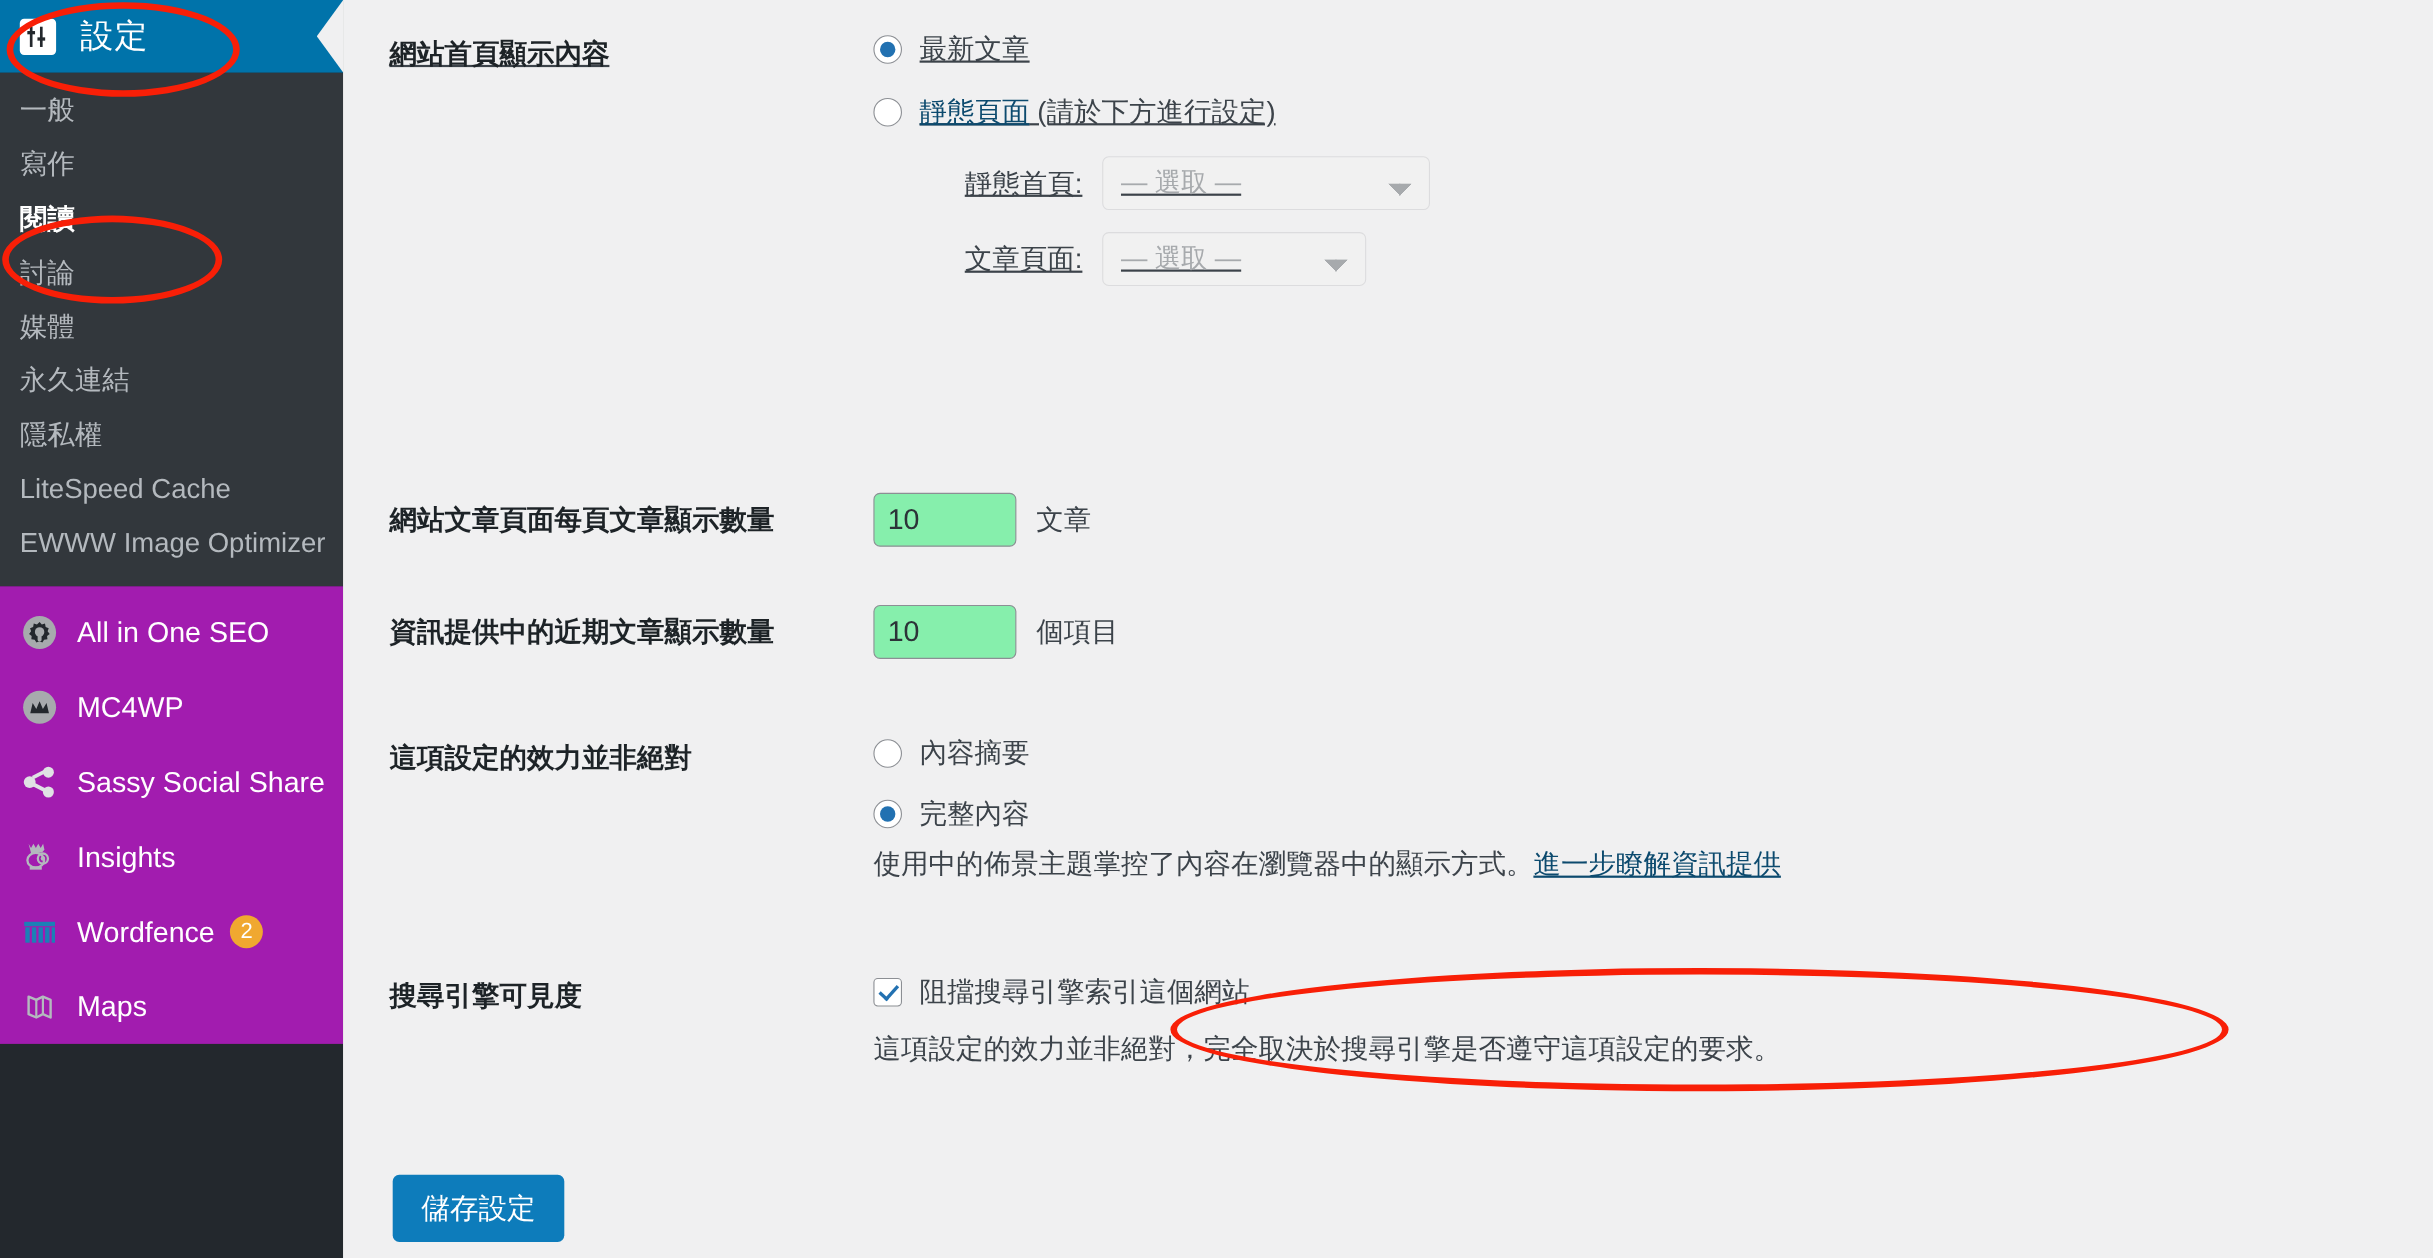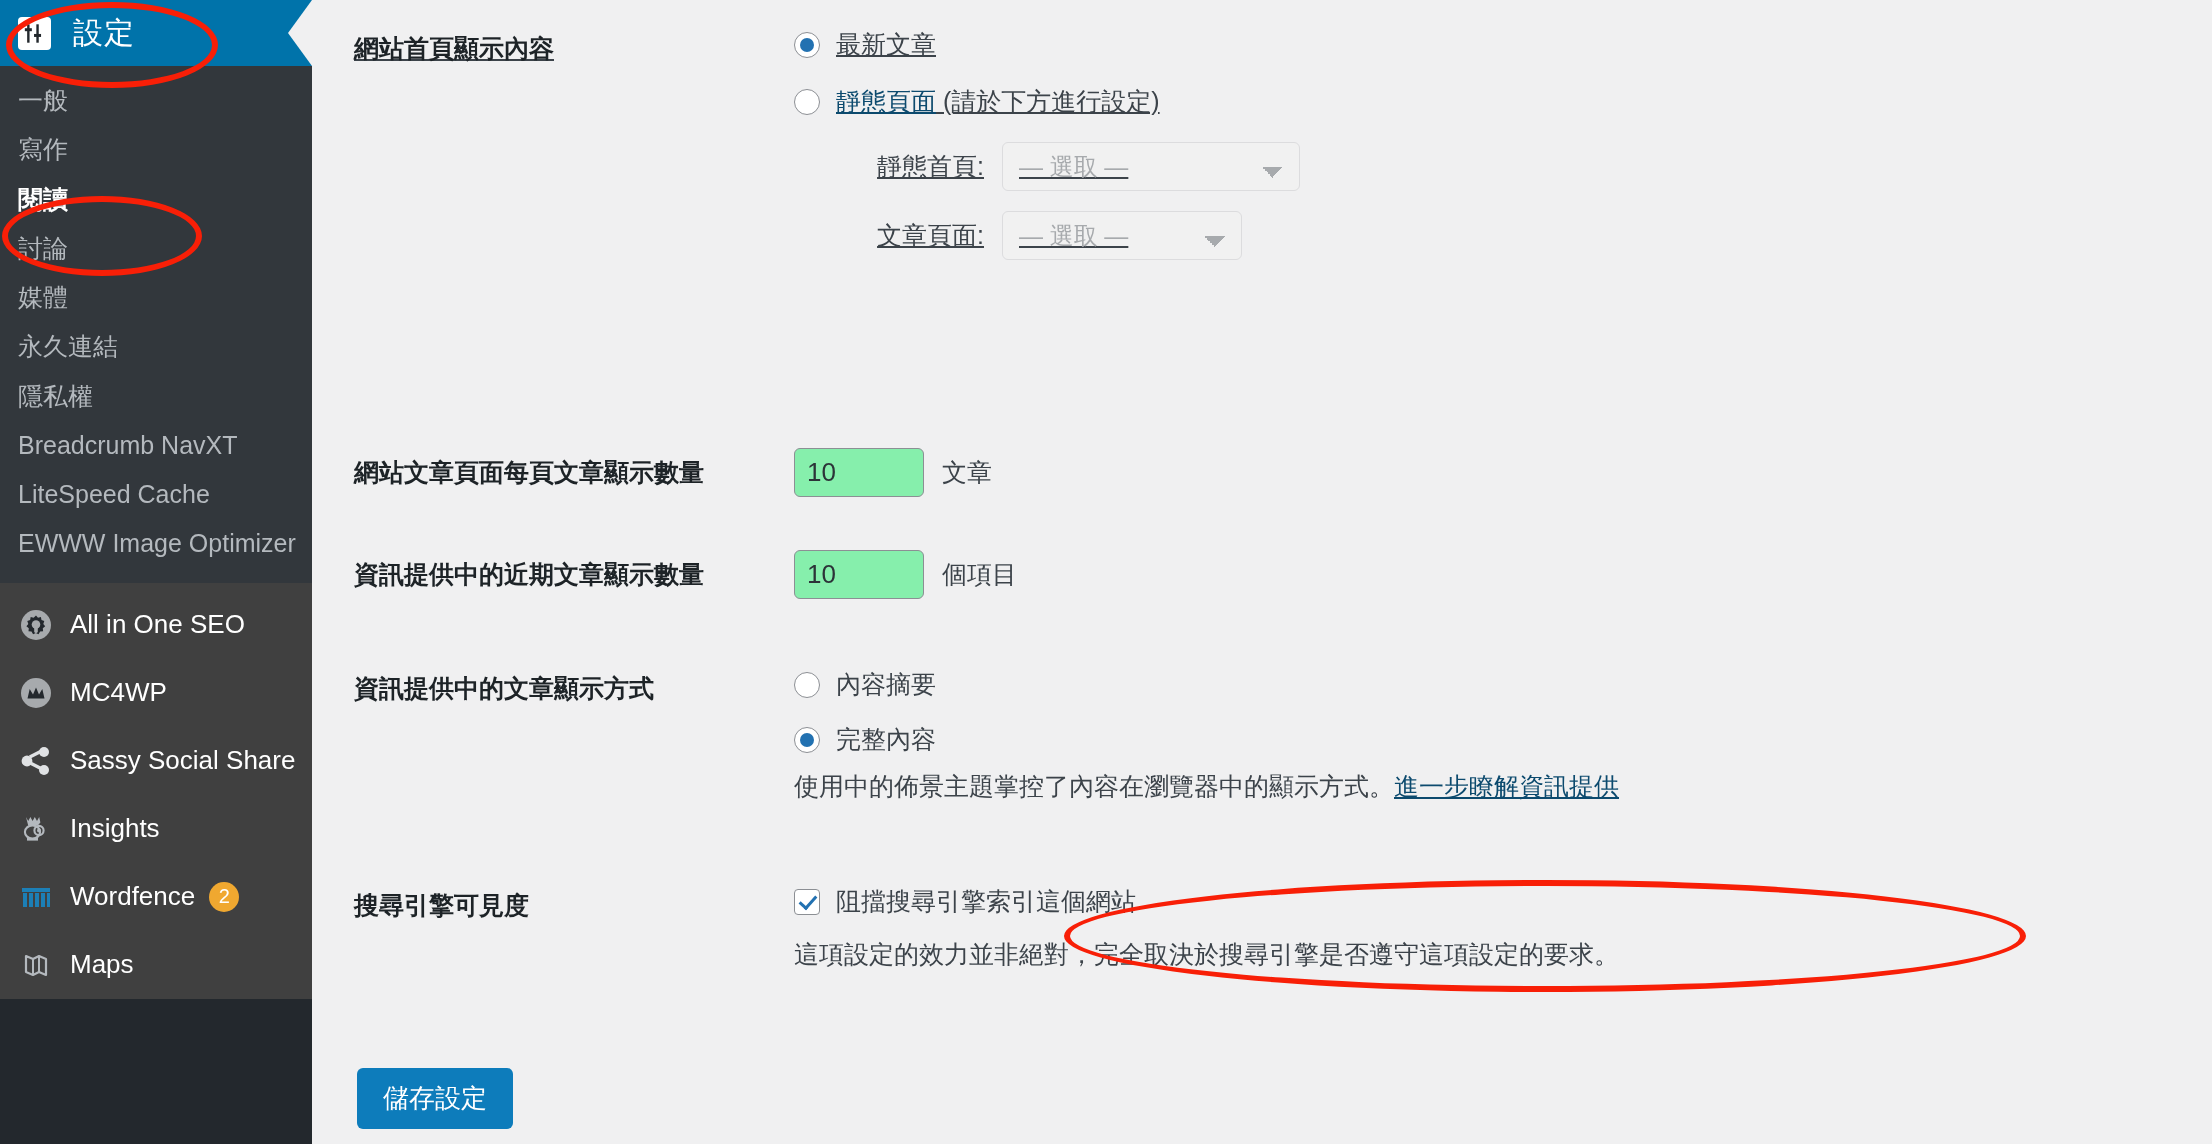--- a/index.html
+++ b/index.html
@@ -70,21 +70,21 @@
     line-height: 1.25;
     padding: 9px 14px 9px 18px;
     box-sizing: border-box;
   }
   .submenu-item.current {
     color: #ffffff;
     font-weight: bold;
   }
 
   .plugins {
-    background: #404040;
+    background: #a21caf;
     padding-top: 8px;
   }
   .plugin-item {
     display: flex;
     align-items: center;
     padding: 14px 10px 14px 16px;
     box-sizing: border-box;
   }
   .plugin-icon {
     width: 40px;
@@ -296,21 +296,20 @@
   </div>
 
   <div class="submenu">
     <div class="submenu-item">一般</div>
     <div class="submenu-item">寫作</div>
     <div class="submenu-item current">閱讀</div>
     <div class="submenu-item">討論</div>
     <div class="submenu-item">媒體</div>
     <div class="submenu-item">永久連結</div>
     <div class="submenu-item">隱私權</div>
-    <div class="submenu-item">Breadcrumb NavXT</div>
     <div class="submenu-item">LiteSpeed Cache</div>
     <div class="submenu-item">EWWW Image Optimizer</div>
   </div>
 
   <div class="plugins">
 
     <div class="plugin-item">
       <span class="plugin-icon">
         <svg width="36" height="36" viewBox="0 0 36 36">
           <circle cx="18" cy="18" r="15" fill="#a7aaad"></circle>
@@ -430,21 +429,21 @@
 
   <div class="form-row" style="left:42px; top:550px; width:1700px; align-items:center;">
     <div class="row-label" style="padding-top:0;">資訊提供中的近期文章顯示數量</div>
     <div class="row-body" style="display:flex; align-items:center;">
       <input class="num" type="text" value="10" style="">
       <span class="suffix">個項目</span>
     </div>
   </div>
 
   <div class="form-row" style="left:42px; top:668px; width:1700px;">
-    <div class="row-label">資訊提供中的文章顯示方式</div>
+    <div class="row-label">這項設定的效力並非絕對</div>
     <div class="row-body">
       <div class="opt-line" style="margin-bottom:22px;">
         <span class="radio"></span>
         <span class="opt-text">內容摘要</span>
       </div>
       <div class="opt-line" style="margin-bottom:12px;">
         <span class="radio checked"></span>
         <span class="opt-text">完整內容</span>
       </div>
       <div class="desc">

